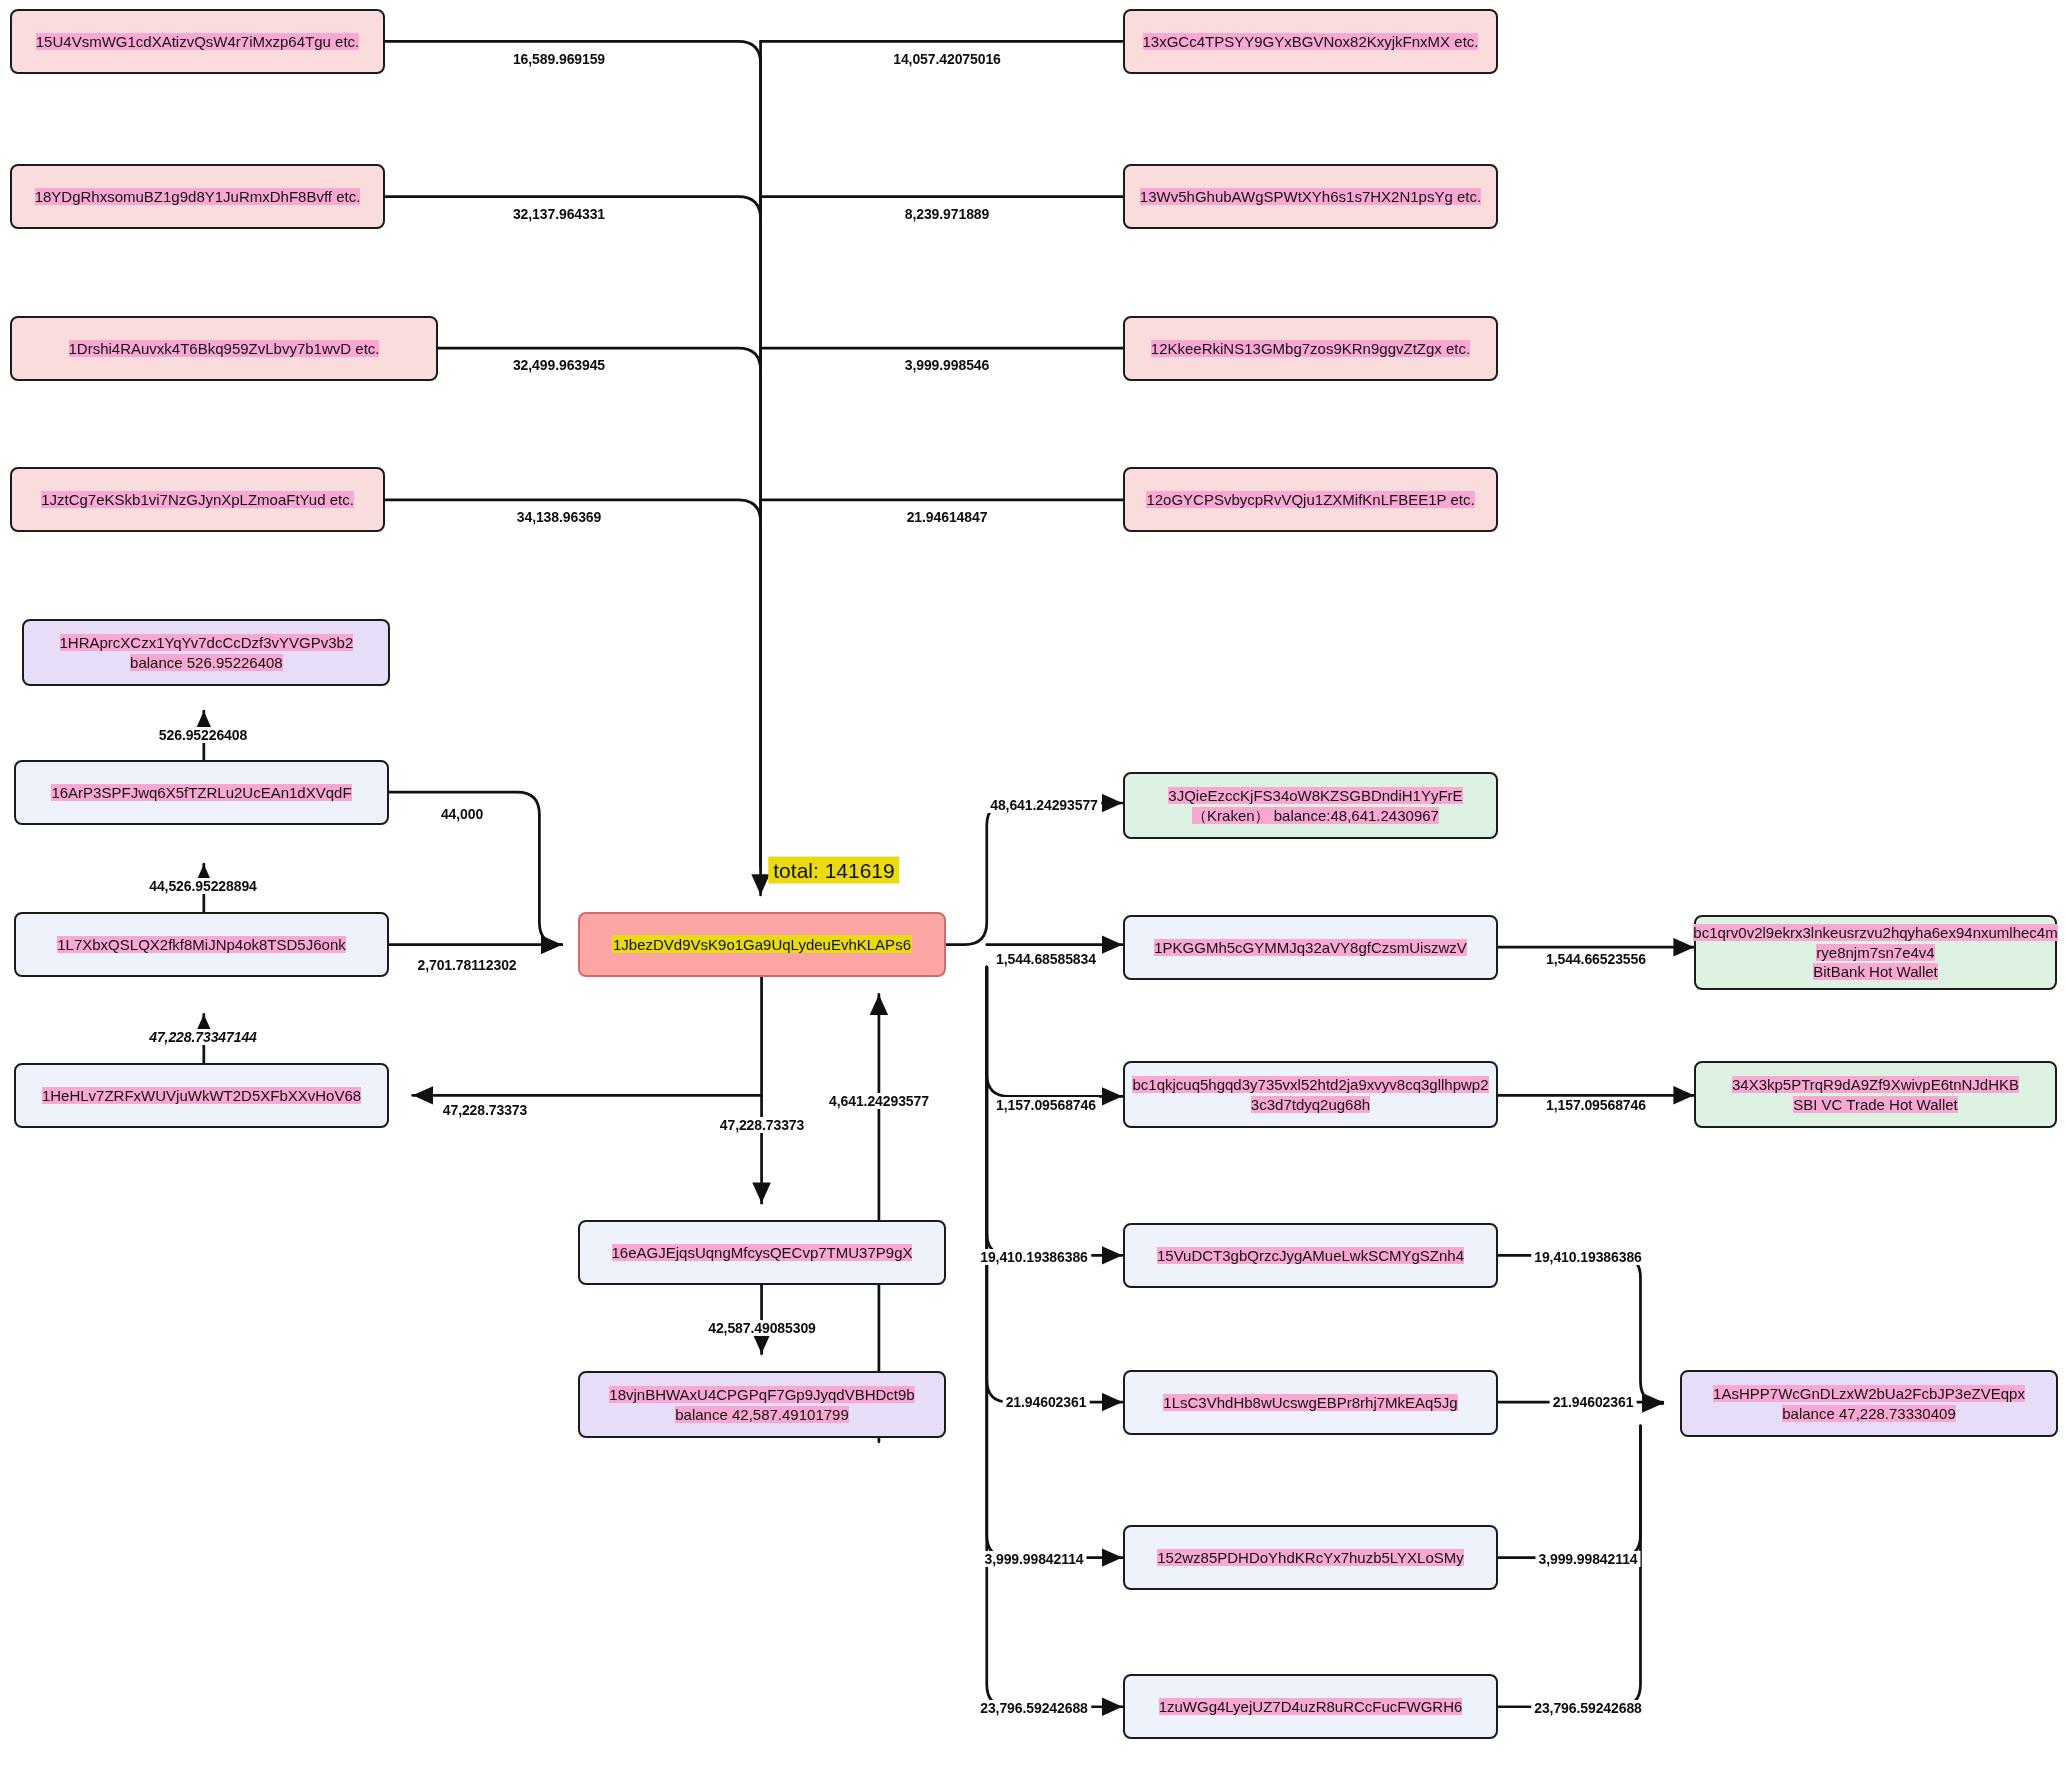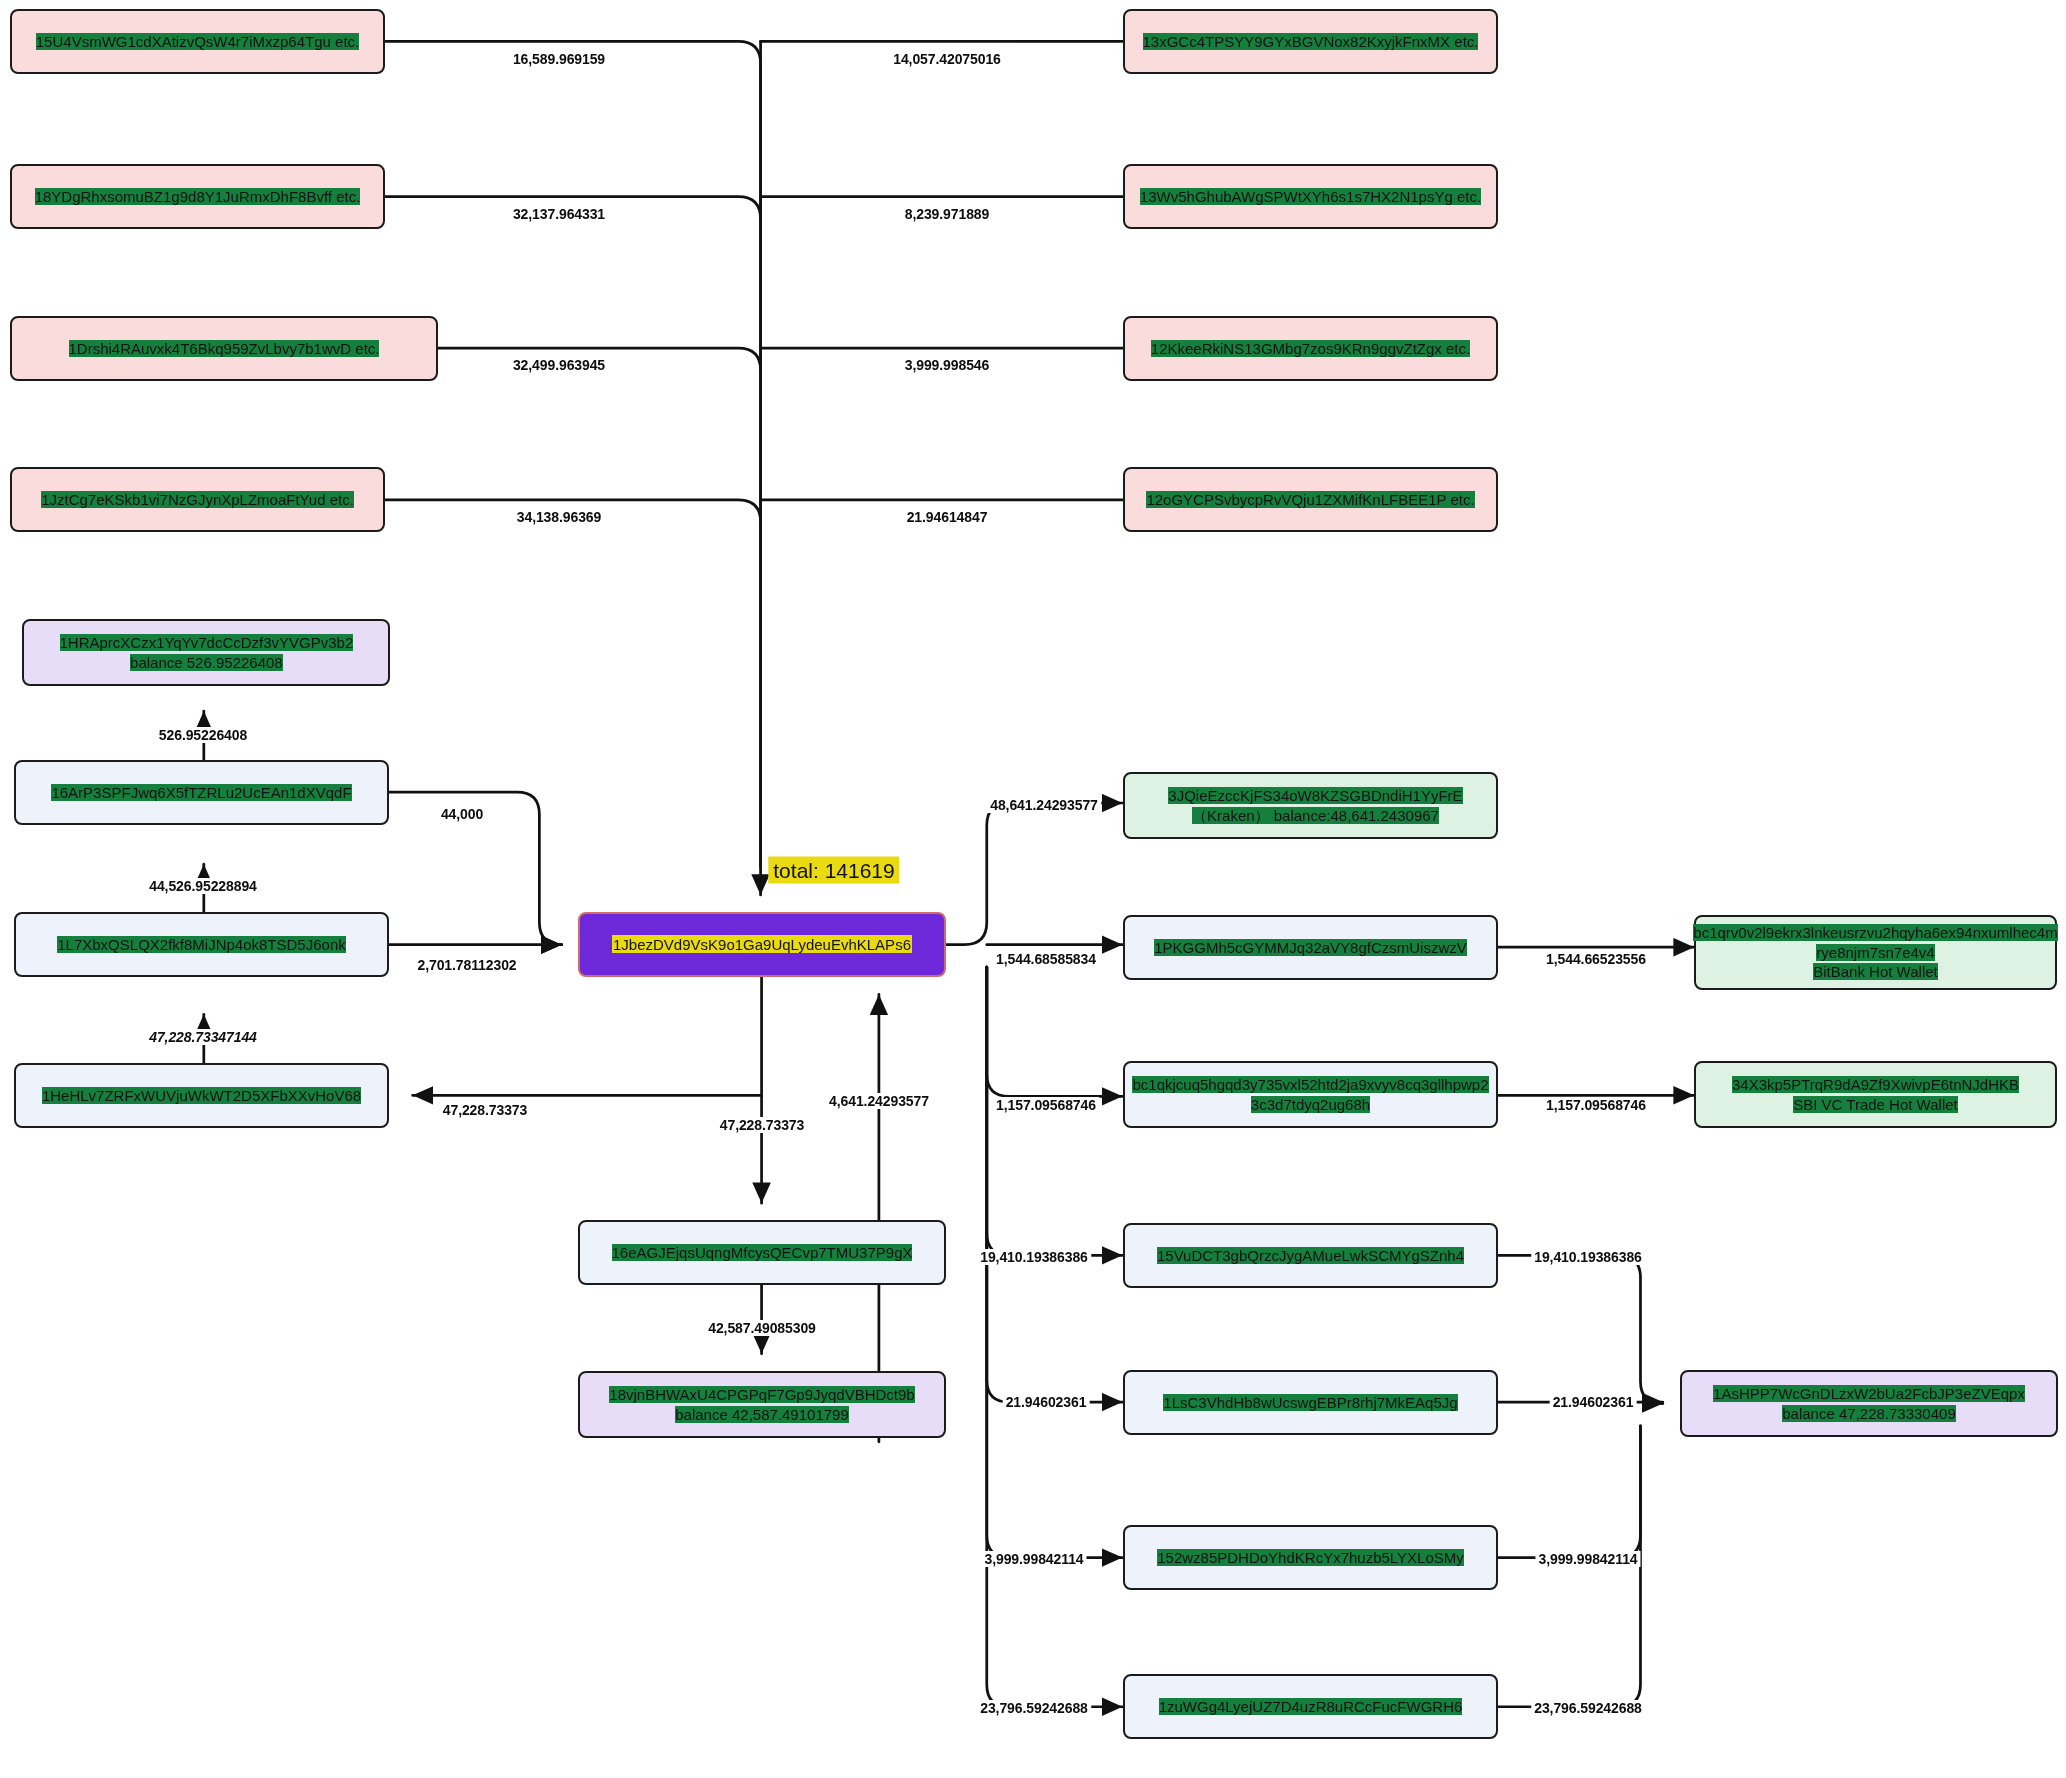--- a/index.html
+++ b/index.html
@@ -7,26 +7,26 @@
   #stage{position:relative;width:2066px;height:1779px;background:#fff;overflow:hidden;}
   svg.edges{position:absolute;left:0;top:0;width:2066px;height:1779px;pointer-events:none;}
   .node{
     position:absolute;box-sizing:border-box;
     border:2.5px solid #1b1b1b;border-radius:8px;
     display:flex;align-items:center;justify-content:center;
     text-align:center;line-height:1.32;
     font-size:15px;color:#131313;padding:3px 6px;
   }
   .node .txt{display:inline-block;}
-  .node .txt span{background:#15803d;box-decoration-break:clone;-webkit-box-decoration-break:clone;}
+  .node .txt span{background:#f9a8d4;box-decoration-break:clone;-webkit-box-decoration-break:clone;}
   .n-pink{background:#fbdcdc;}
   .n-blue{background:#eef2fb;}
   .n-purple{background:#e8ddf9;}
   .n-green{background:#ddf2e2;}
-  .n-focus{border-color:#cf6b6b;background:#6d28d9;text-align:right;}
+  .n-focus{border-color:#cf6b6b;background:#fca5a5;text-align:right;}
   .hl{background:#e9da12 !important;padding:0.5px 1.5px;}
   .edge-label{
     position:absolute;font-size:14px;font-weight:bold;color:#0d0d0d;
     background:#fff;white-space:nowrap;padding:0 3px;transform:translate(-50%,-50%);
     letter-spacing:-0.1px;
   }
   .total-badge{
     position:absolute;font-size:21px;color:#111;background:#e9da12;
     padding:1.5px 5px;white-space:nowrap;transform:translate(-50%,-50%);
   }

